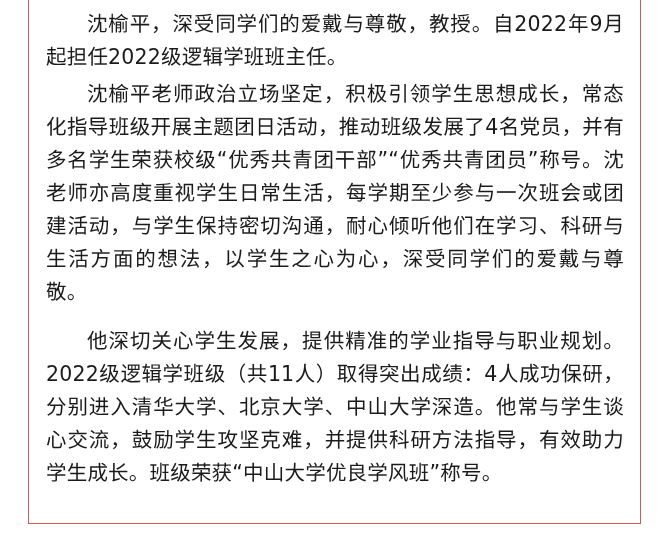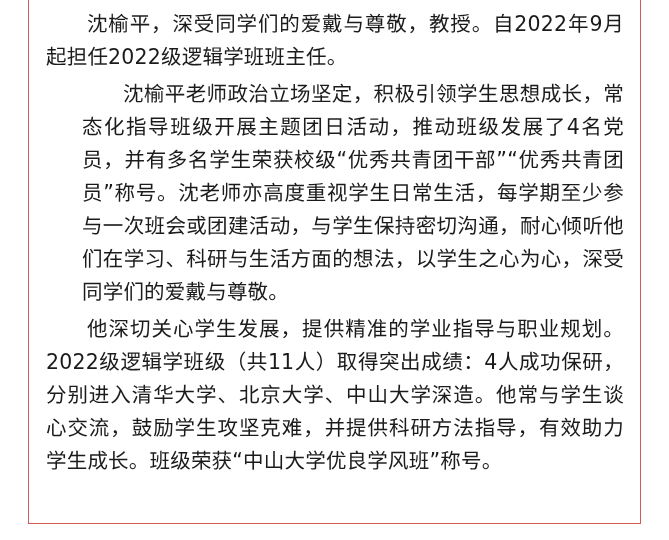--- a/index.html
+++ b/index.html
@@ -71,22 +71,22 @@
     margin: 0 0 2px 0;
     font-size: 20.5px;
     line-height: 33px;
     text-align: justify;
     text-justify: inter-ideograph;
     text-indent: 2em;
     letter-spacing: 0.2px;
     font-family: "DejaVu Sans", "Liberation Sans", sans-serif;
     font-weight: 500;
   }
-  .para.p2 { margin-top: 4px; margin-left: 36px; }
-  .para.p3 { margin-top: 4px; }
+  .para.p2 { margin-top: 4px; }
+  .para.p3 { margin-top: 16px; }
 </style>
 </head>
 <body>
 
 <div class="page">
   <div class="frame-left"></div>
   <div class="frame-right"></div>
   <div class="frame-bottom"></div>
   <div class="frame-corner-bl"></div>
   <div class="frame-corner-br"></div>

